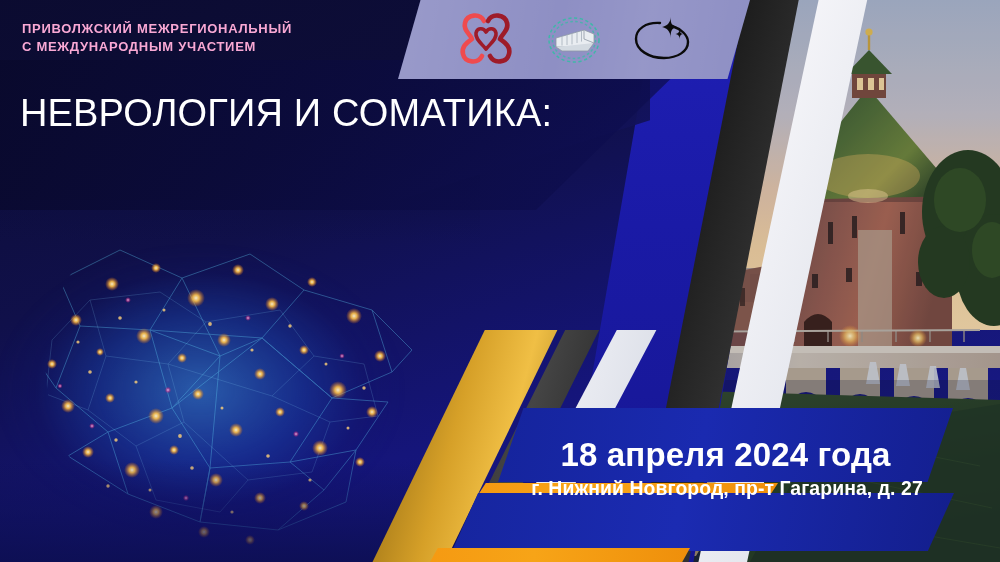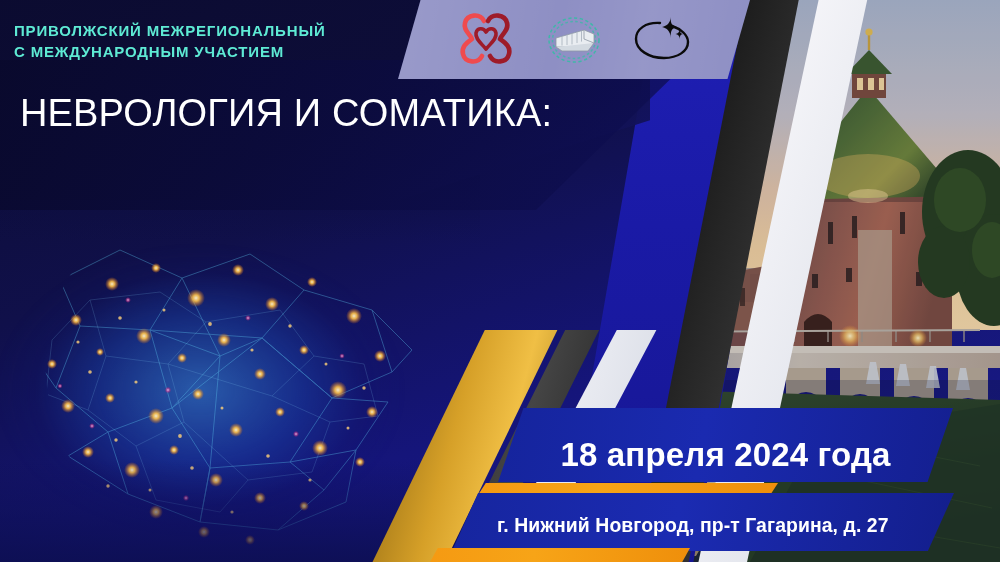--- a/index.html
+++ b/index.html
@@ -124,22 +124,22 @@
     position:absolute;
     background:linear-gradient(90deg,#f59a12 0%,#f7a417 40%,#ef8f0b 100%);
   }
   .orange-a{left:478px;top:483px;width:300px;height:12px;
     clip-path:polygon(2.6% 0,100% 0,97.4% 100%,0 100%);}
   .orange-b{left:430px;top:548px;width:260px;height:14px;
     clip-path:polygon(3% 0,100% 0,97% 100%,0 100%);}
 
   
   .kicker{
-    position:absolute;left:14px;top:20px;width:400px;
-    color:#5eead4;font-size:15px;line-height:1.42;
+    position:absolute;left:22px;top:20px;width:400px;
+    color:#f9a8d4;font-size:13px;line-height:1.42;
     letter-spacing:.055em;font-weight:700;
     text-transform:uppercase;
   }
   .kicker div{white-space:nowrap;}
 
   .headline{
     position:absolute;left:20px;top:94px;
     color:#ffffff;font-size:38px;font-weight:400;
     letter-spacing:.004em;line-height:1.05;white-space:nowrap;
   }
@@ -162,23 +162,23 @@
     white-space:nowrap;
   }
 
   
   .venue-band{
     position:absolute;left:452px;top:493px;width:502px;height:58px;
     background:linear-gradient(100deg,#16259e 0%,#1b2bb2 45%,#131e8c 100%);
     clip-path:polygon(5.2% 0, 100% 0, 94.8% 100%, 0 100%);
   }
   .venue-text{
-    position:absolute;left:497px;top:513px;width:460px;
+    position:absolute;left:497px;top:476px;width:460px;
     color:#ffffff;font-size:19.4px;font-weight:700;line-height:1.33;
-    letter-spacing:.004em;white-space:nowrap;
+    letter-spacing:.004em;white-space:nowrap;text-align:center;
   }
 </style>
 </head>
 <body>
 
 <div id="poster">
 
   <div class="layer bg-base"></div>
 
   <div class="brain-wrap">

